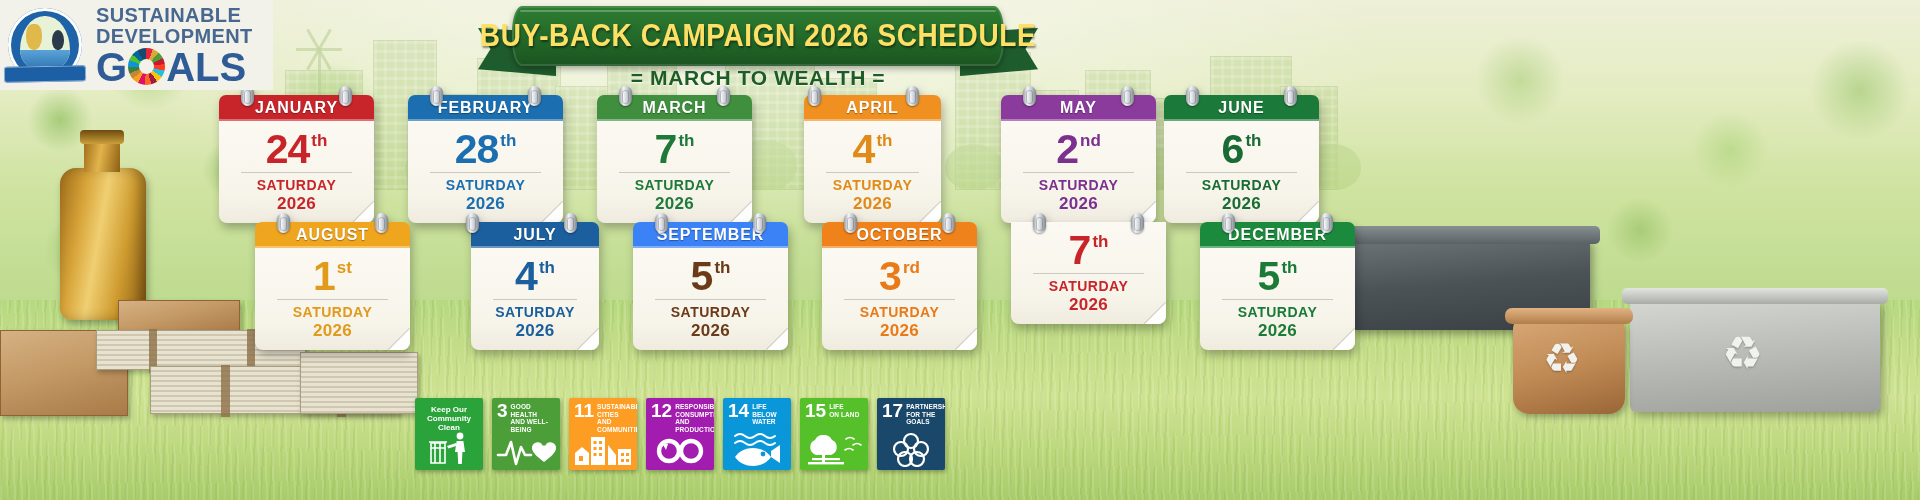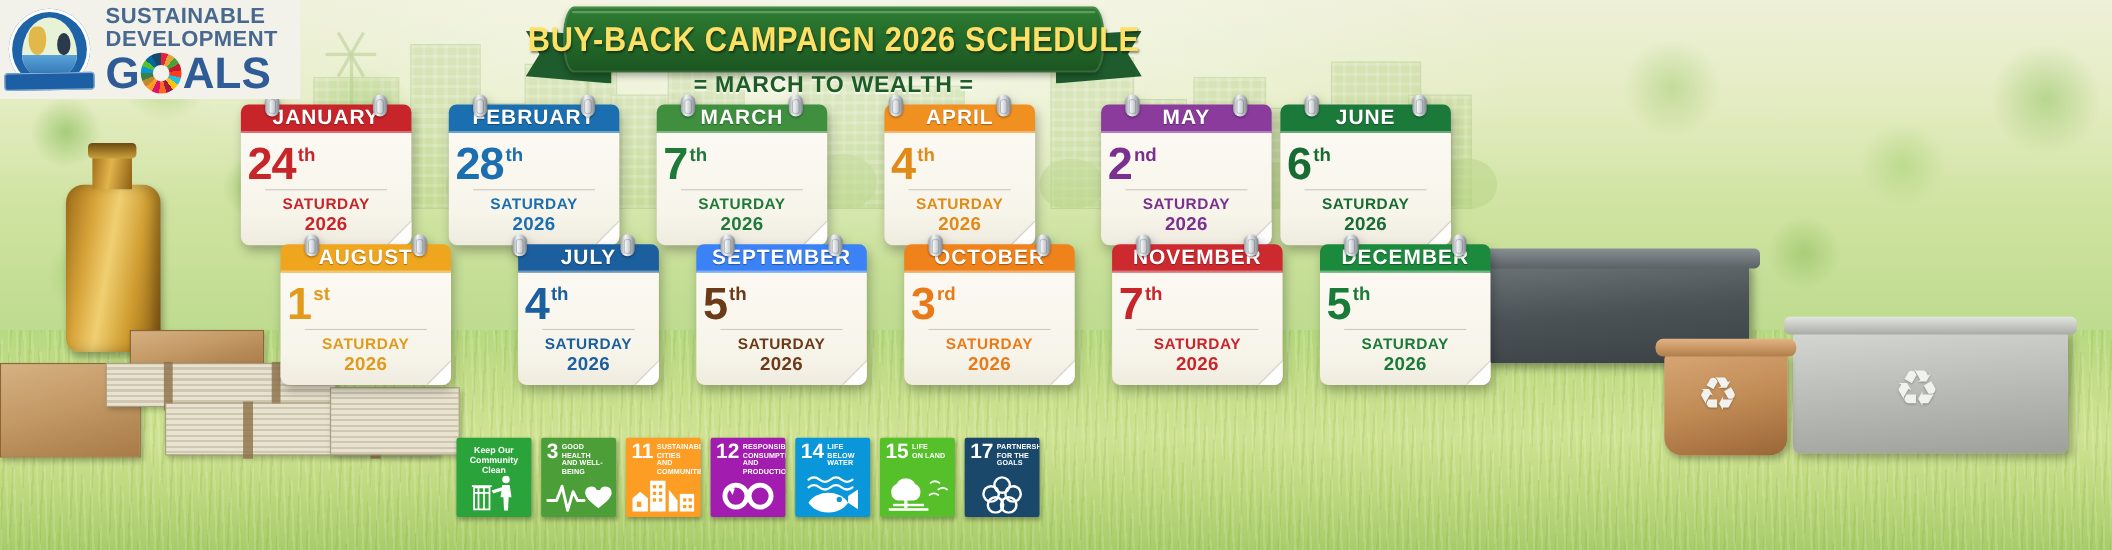--- a/index.html
+++ b/index.html
@@ -171,34 +171,34 @@
     border-radius:5px; background:rgba(255,255,255,.0);
     box-shadow:inset 0 0 0 1px rgba(0,0,0,.18);
   }
   .ring.r1{ left:22px; } .ring.r2{ right:22px; }
   .cal-head{
     height:26px; border-radius:7px 7px 0 0; position:relative;
     display:flex; align-items:center; justify-content:center;
     box-shadow:inset 0 -2px 0 rgba(255,255,255,.35);
   }
   .cal-month{
-    color:#fff; font-size:19px; font-weight:bold; letter-spacing:.9px;
+    color:#fff; font-size:16px; font-weight:bold; letter-spacing:.9px;
     text-shadow:0 1px 1px rgba(0,0,0,.35); white-space:nowrap;
   }
   .cal-body{
     background:linear-gradient(180deg,#fbf9f2 0%,#f7f4ea 72%,#efebdf 100%);
     border-radius:0 0 8px 8px; padding:6px 6px 9px;
     text-align:center; position:relative;
   }
   .cal-body:after{
     content:""; position:absolute; right:0; bottom:0; width:22px; height:22px;
     background:linear-gradient(135deg,rgba(0,0,0,.0) 46%, rgba(0,0,0,.13) 50%, rgba(255,255,255,.95) 53%);
     border-radius:0 0 8px 0;
   }
-  .cal-daywrap{ display:flex; align-items:flex-start; justify-content:flex-start; }
+  .cal-daywrap{ display:flex; align-items:flex-start; justify-content:center; }
   .cal-day{ font-size:41px; font-weight:bold; line-height:44px; letter-spacing:-1px; }
   .cal-ord{ font-size:17px; font-weight:bold; margin-top:4px; margin-left:2px; }
   .cal-rule{ height:1px; margin:1px 16px 4px; background:rgba(0,0,0,.18); }
   .cal-dow{ font-size:14px; font-weight:bold; letter-spacing:.5px; }
   .cal-year{ font-size:17px; font-weight:bold; letter-spacing:.3px; margin-top:1px; }
 
   
   .prop{ position:absolute; z-index:2; }
   #bottle{
     left:60px; top:168px; width:86px; height:152px;
@@ -560,23 +560,20 @@
         <div class="cal-rule"></div>
         <div class="cal-dow" style="color:#ea7a18">SATURDAY</div>
         <div class="cal-year" style="color:#ea7a18">2026</div>
       </div>
     </div>
     <div class="cal" style="left: 1011px; top: 222px;">
       <div class="cal-rings">
         <span class="ring r1"></span>
         <span class="ring r2"></span>
       </div>
-      <div class="cal-head" style="background:#cd2a2f">
-        <span class="cal-month">NOVEMBER</span>
-      </div>
       <div class="cal-body">
         <div class="cal-daywrap">
           <span class="cal-day" style="color:#c8252b">7</span>
           <span class="cal-ord" style="color:#c8252b">th</span>
         </div>
         <div class="cal-rule"></div>
         <div class="cal-dow" style="color:#c8252b">SATURDAY</div>
         <div class="cal-year" style="color:#c8252b">2026</div>
       </div>
     </div>

